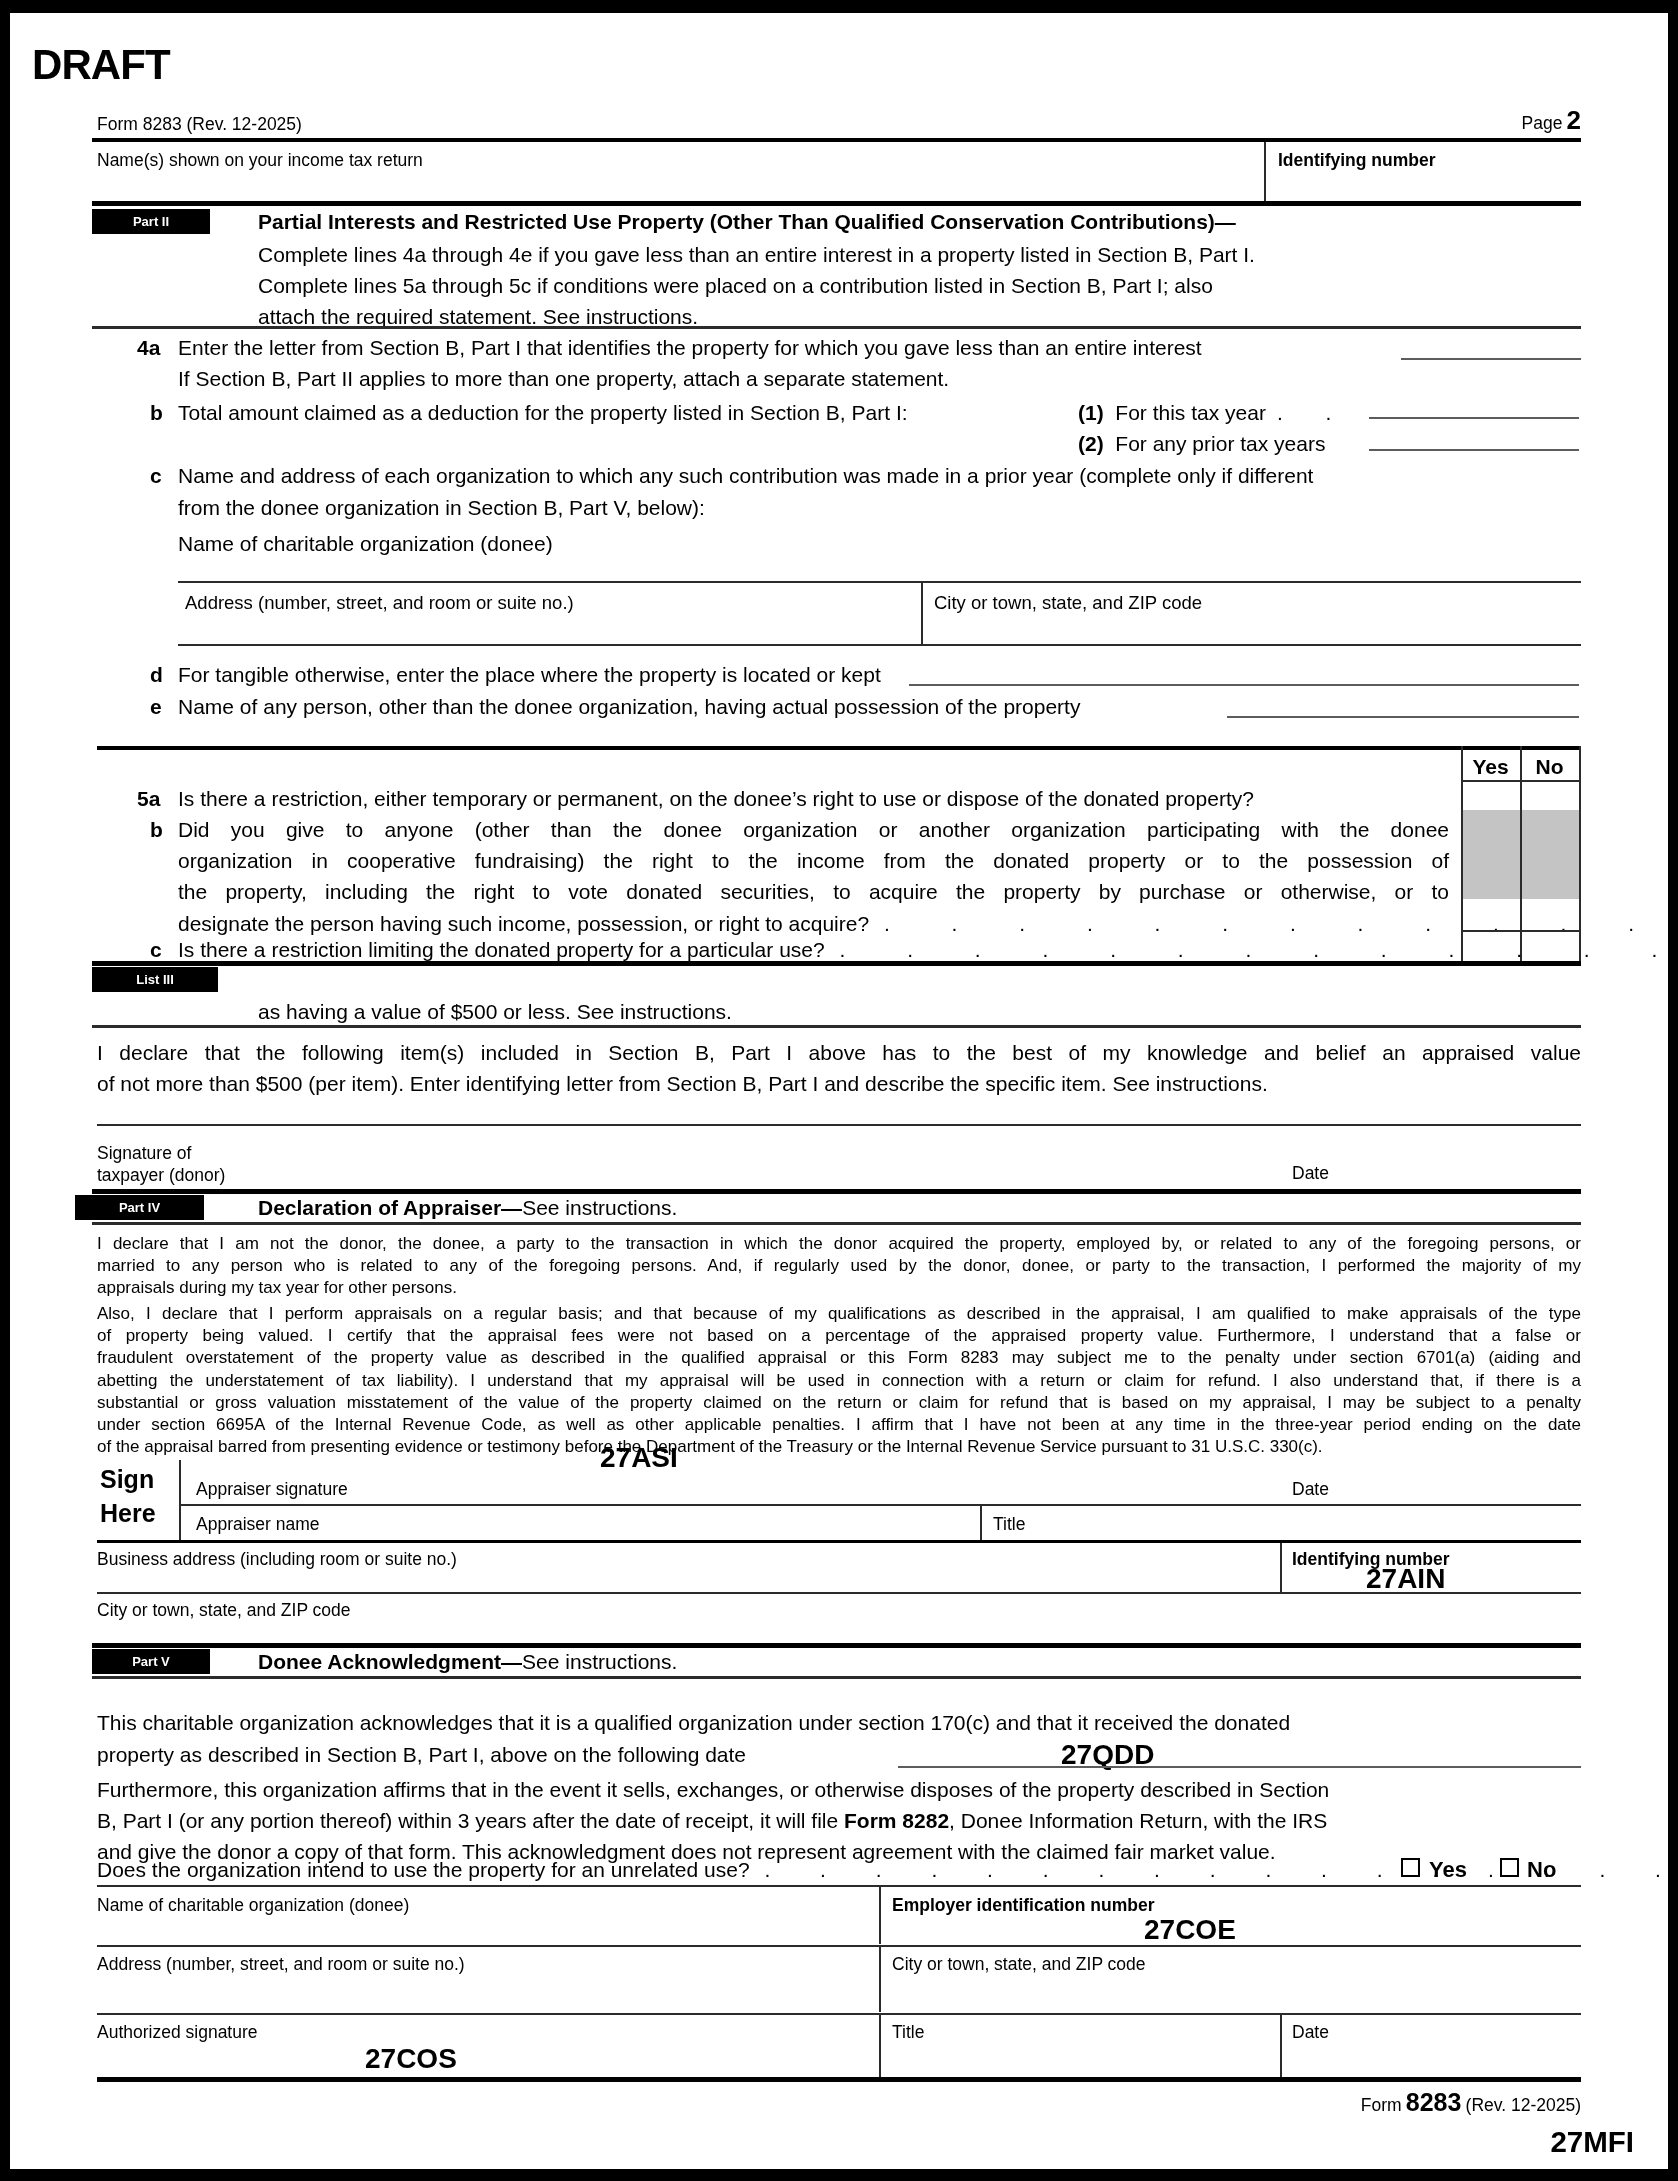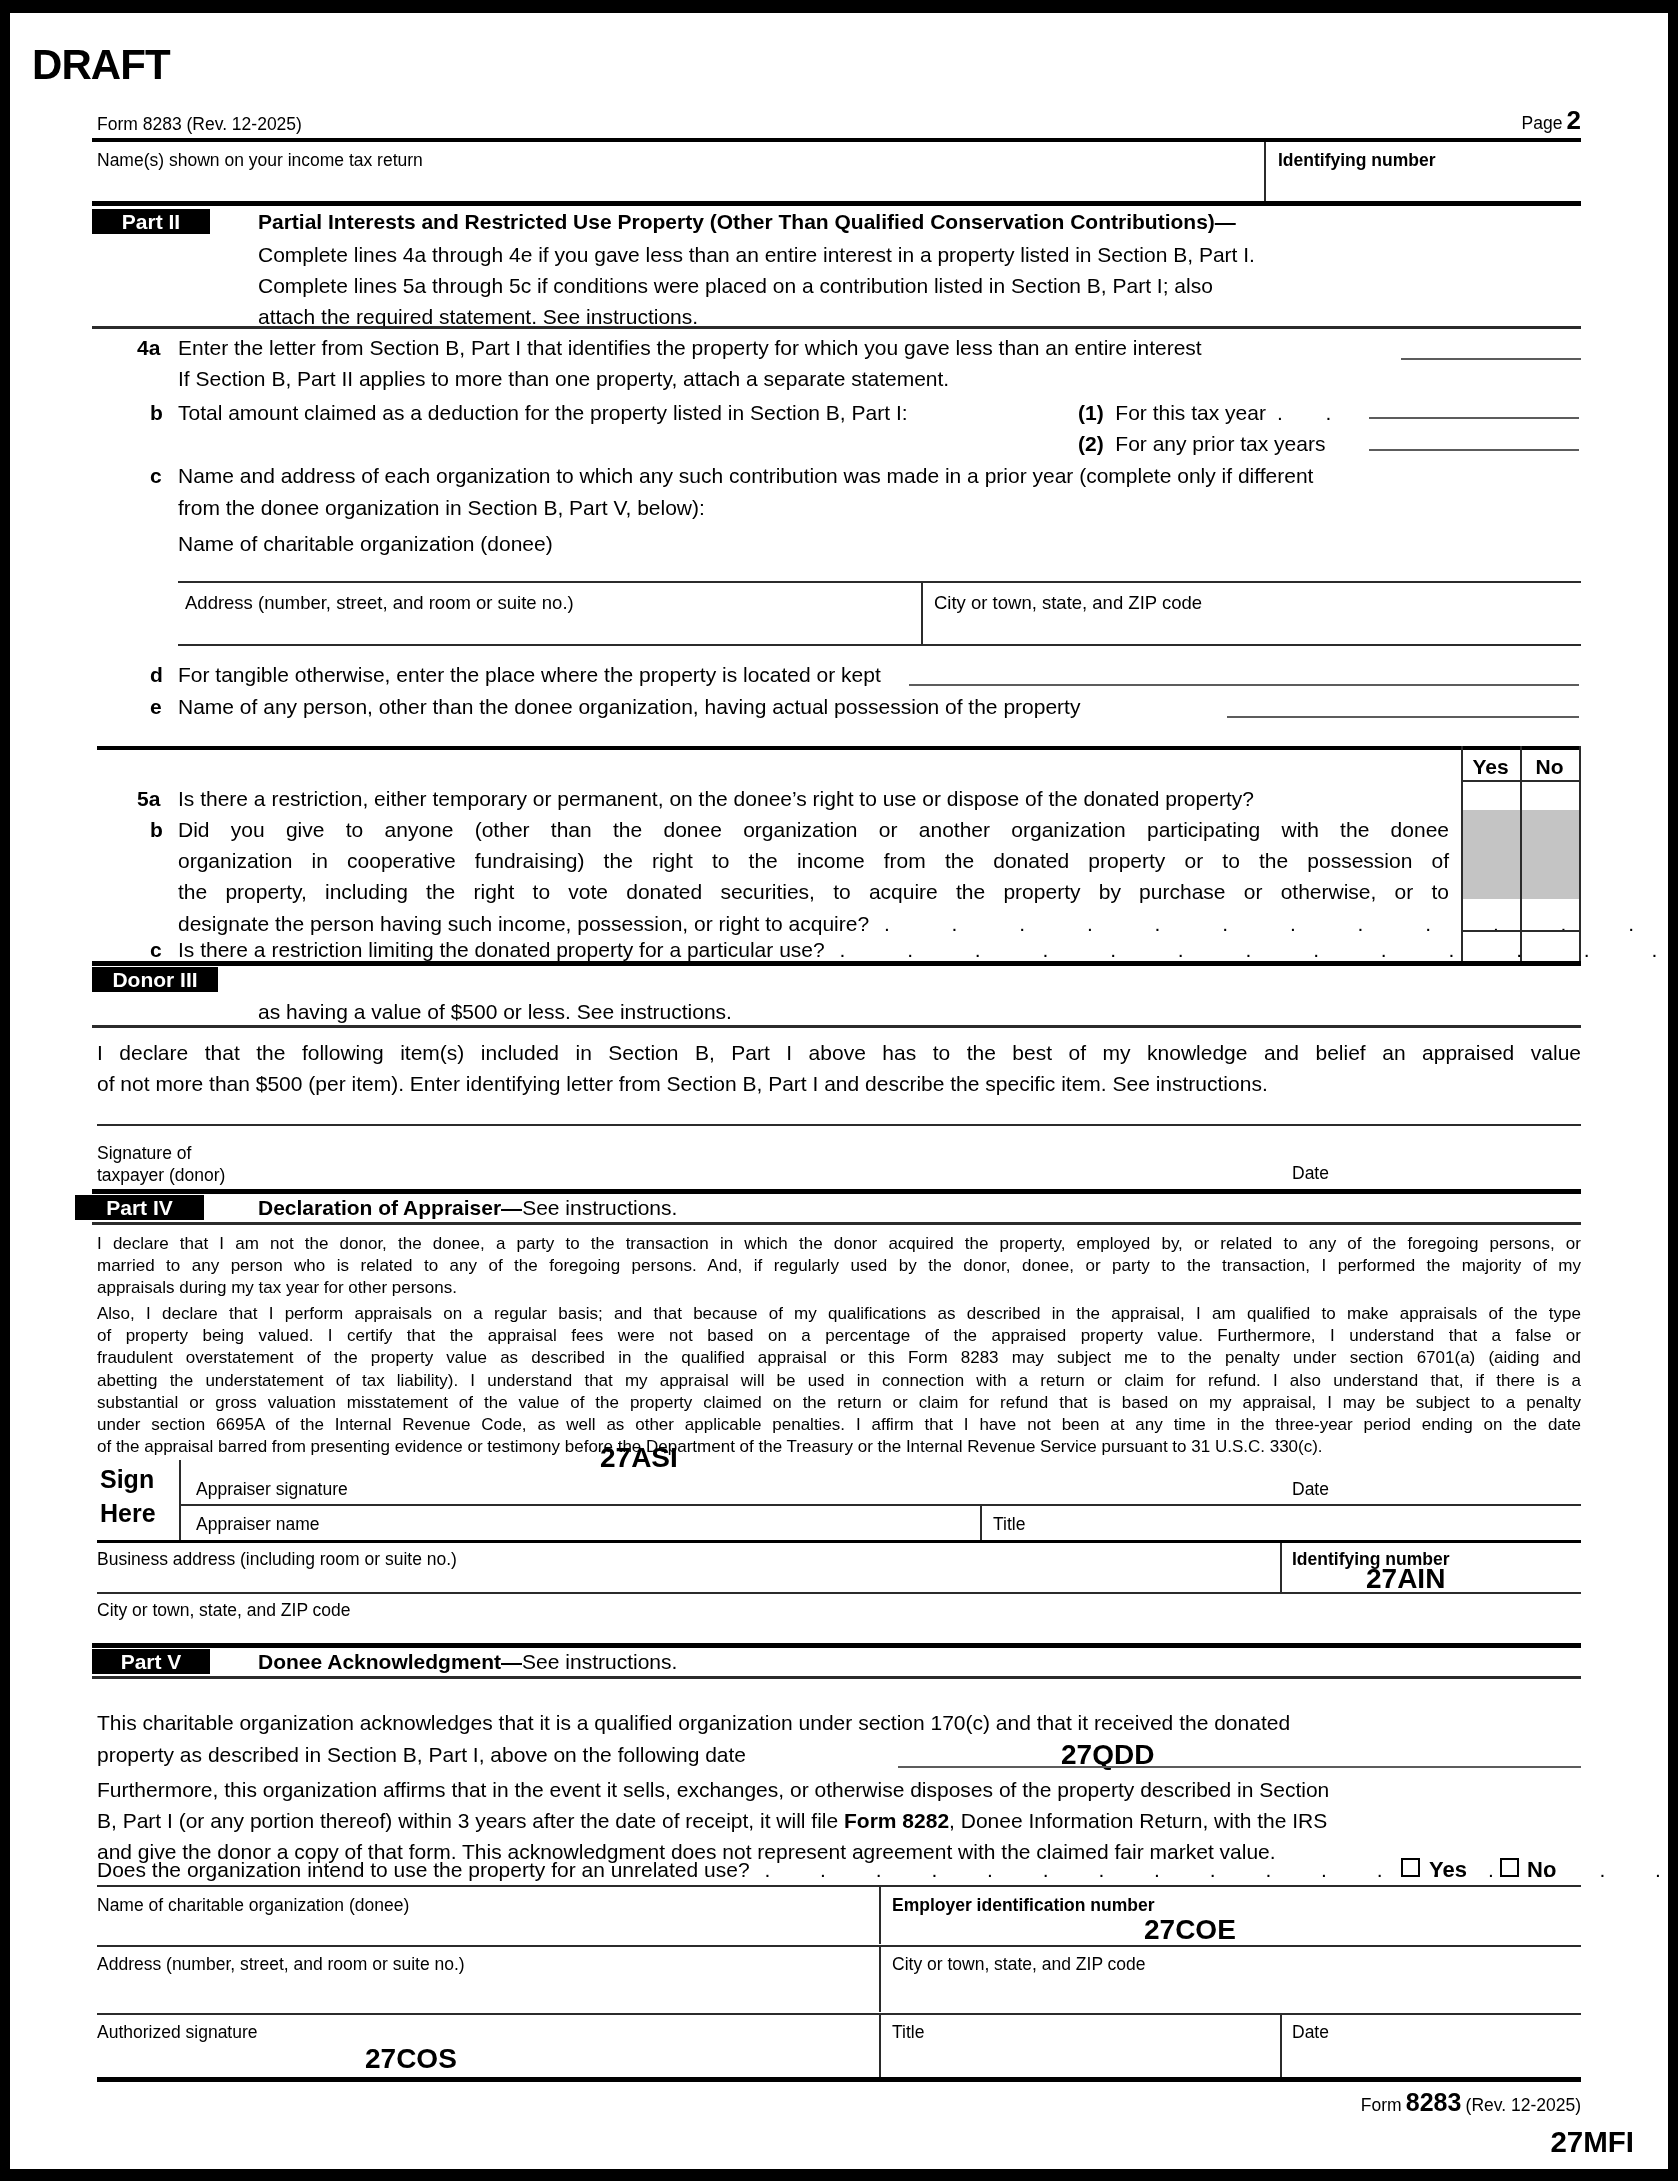--- a/index.html
+++ b/index.html
@@ -12,21 +12,21 @@
   .t  { position:absolute; font-size:21px; line-height:24px; white-space:nowrap; }
   .sm { position:absolute; font-size:17.5px; line-height:20px; white-space:nowrap; }
   .xs { position:absolute; font-size:17px; line-height:22px; white-space:nowrap; }
   .b  { font-weight:bold; }
   .rule { position:absolute; background:#000; }
   .thin { position:absolute; background:#2b2b2b; }
   .blank { position:absolute; background:#5c5c5c; height:1.8px; }
   .vline { position:absolute; background:#2b2b2b; width:1.8px; }
   .tag {
     position:absolute; background:#000; color:#fff; font-weight:bold;
-    font-size:21px; text-align:center; line-height:25px; height:25px;
+    font-size:13px; text-align:center; line-height:25px; height:25px;
   }
   .jw { white-space:normal; width:1271px; text-align:justify; text-align-last:justify; }
   .jp { white-space:normal; width:1484px; text-align:justify; text-align-last:justify; }
   .wm { position:absolute; font-weight:bold; font-size:28px; white-space:nowrap; }
   .dots { letter-spacing:28px; margin-left:14.8px; }
   .dots-sm { letter-spacing:18.5px; margin-left:11px; }
   .gray { position:absolute; background:#c4c4c4; }
   .cbx { position:absolute; width:19.4px; height:19.4px; border:2.3px solid #000; background:#fff; }
   .border { position:absolute; background:#000; }
 </style>
@@ -115,21 +115,21 @@
   <div class="abs" style="left:1462px;top:901px;width:57px;height:28px"></div>
   <div class="abs" style="left:1521px;top:901px;width:57px;height:28px"></div>
   <div class="thin" style="left:1461px;top:930px;width:120px;height:1.8px"></div>
 
   <div class="t b" style="left:150px;top:938px">c</div>
   <div class="t" style="left:178px;top:938px"><span>Is there a restriction limiting the donated property for a particular use?</span><span class="dots">. . . . . . . . . . . . . . .</span></div>
   <div class="abs" style="left:1462px;top:934px;width:57px;height:26px"></div>
   <div class="abs" style="left:1521px;top:934px;width:57px;height:26px"></div>
 
   <div class="rule" style="left:92px;top:961px;width:1489px;height:4.6px"></div>
-  <div class="tag" style="left:92px;top:967px;width:126px">Donor III</div>
+  <div class="tag" style="left:92px;top:967px;width:126px">List III</div>
   <div class="t" style="left:258px;top:1000px">as having a value of $500 or less. See instructions.</div>
   <div class="thin" style="left:92px;top:1025px;width:1489px;height:2.8px"></div>
   <div class="t jp" style="left:97px;top:1041px">I declare that the following item(s) included in Section B, Part I above has to the best of my knowledge and belief an appraised value</div>
   <div class="t" style="left:97px;top:1072px">of not more than $500 (per item). Enter identifying letter from Section B, Part I and describe the specific item. See instructions.</div>
   <div class="thin" style="left:97px;top:1124px;width:1484px;height:1.8px"></div>
   <div class="sm" style="left:97px;top:1143px">Signature of</div>
   <div class="sm" style="left:97px;top:1165px">taxpayer (donor)</div>
   <div class="abs" style="left:277px;top:1135px;width:923px;height:51px"></div>
   <div class="sm" style="left:1292px;top:1163px">Date</div>
   <div class="abs" style="left:1292px;top:1135px;width:286px;height:24px"></div>

